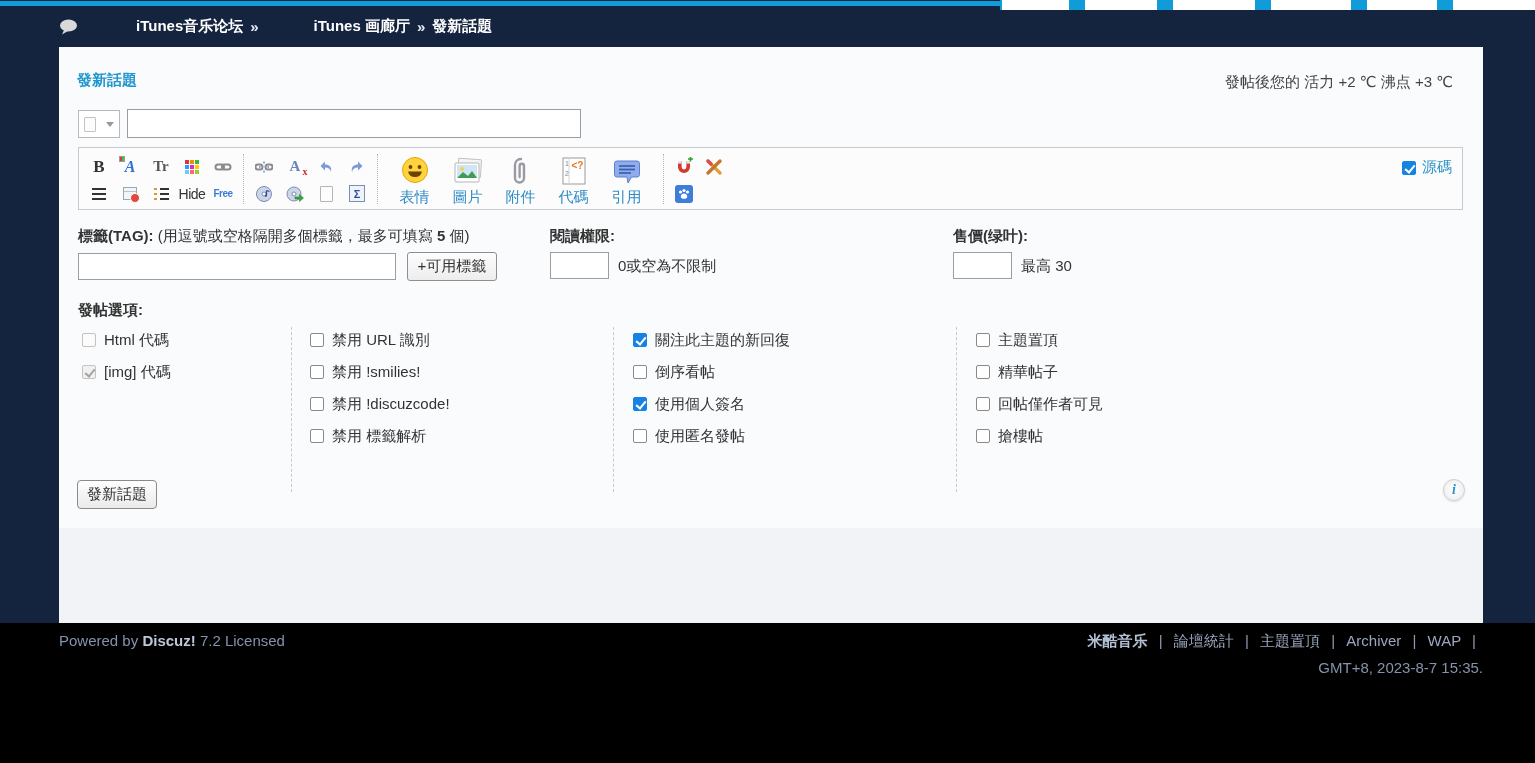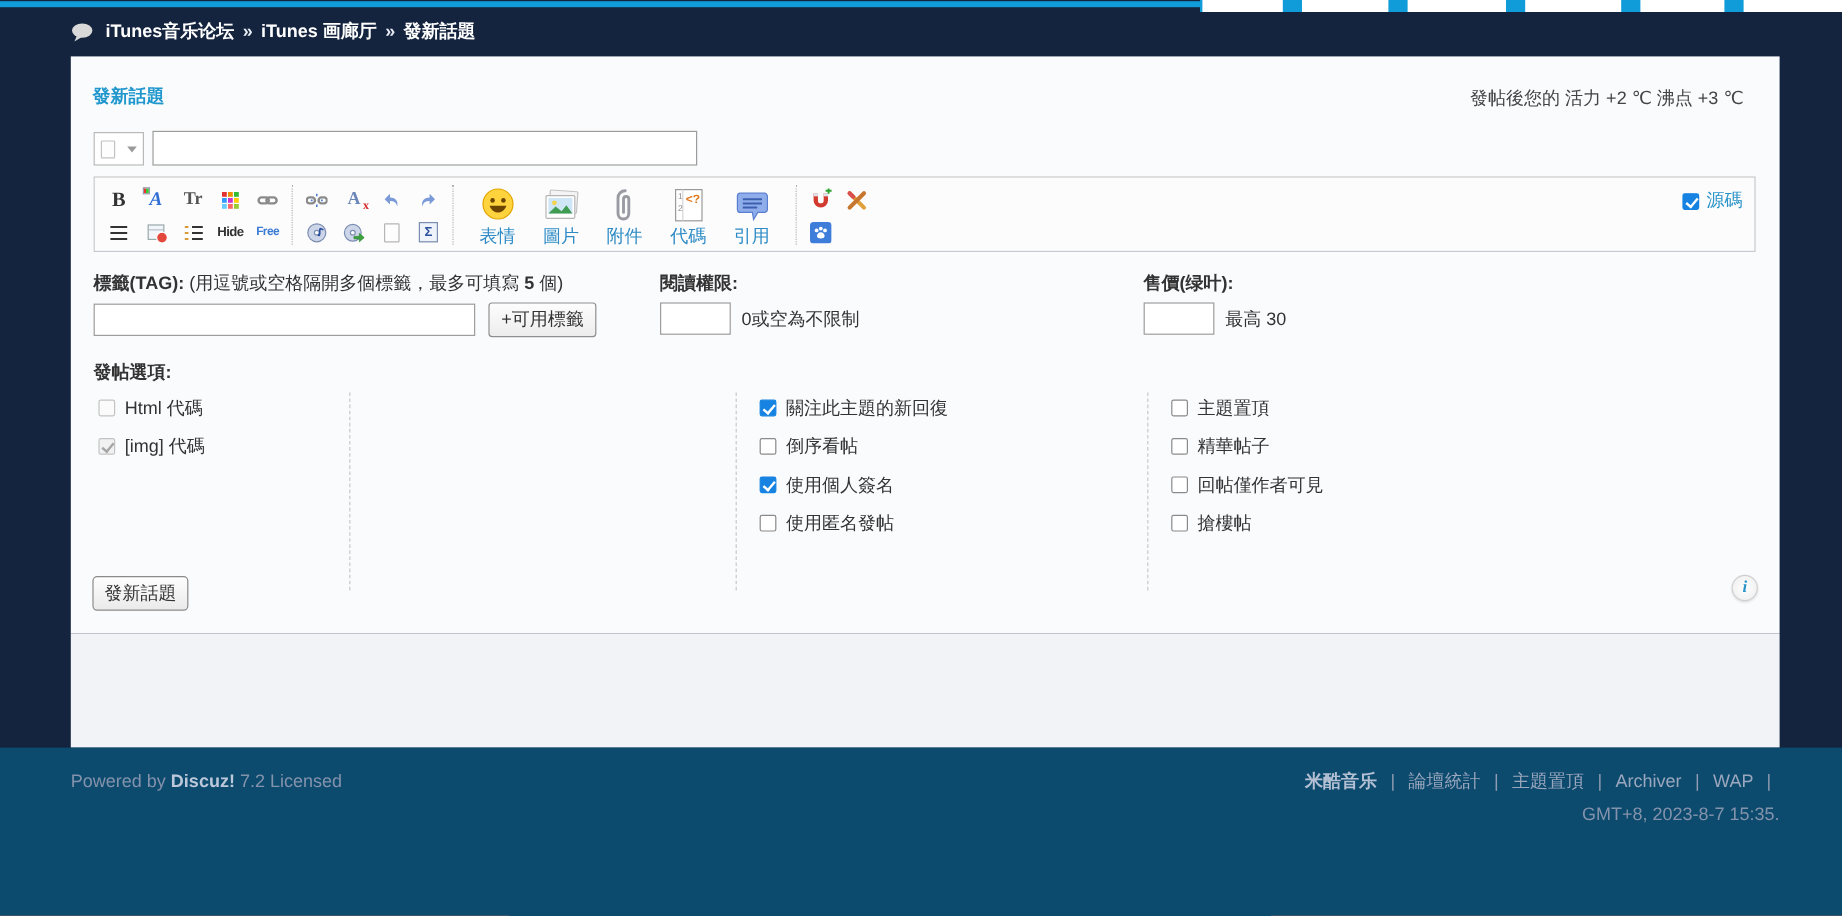--- a/index.html
+++ b/index.html
@@ -8,21 +8,21 @@
   .page { position:relative; width:1535px; height:763px; background:#14243f; }
 
   
   .blue-line { position:absolute; top:1px; left:0; right:0; height:5px; background:#0f9cd8; }
   .tab-strip { position:absolute; top:0; left:1000px; right:0; height:10px; background:#0f9cd8; display:flex; gap:16px; padding-left:2px; }
   .tab-frag { height:10px; background:#ffffff; }
 
   
   .crumb-bar { position:absolute; top:6px; left:0; right:0; height:41px; display:flex; align-items:center; padding-left:59px; color:#fff; font-size:15px; font-weight:bold; }
   .crumb-bar .sep { margin:0 7px; color:#e8edf5; }
-  .crumb-link { color:#fff; text-decoration:none; cursor:pointer; }
+  .crumb-link { color:#fff; text-decoration:none; cursor:pointer;margin-left:48px; }
   .bubble-ic { margin-right:10px; display:inline-flex; }
 
   
   .panel { position:absolute; left:59px; top:47px; width:1424px; height:481px; background:#fafbfd; color:#333; font-size:15px; }
   .panel-lower { position:absolute; left:59px; top:528px; width:1424px; height:95px; background:#f1f3f7; }
 
   .page-title { position:absolute; left:18px; top:24px; font-size:15px; font-weight:bold; color:#1f97cd; }
   .karma { position:absolute; right:30px; top:26px; color:#444; }
 
   .icon-select { position:absolute; left:19px; top:63px; width:42px; height:28px; background:#fff; border:1px solid #b9b9b9; display:flex; align-items:center; justify-content:space-between; padding:0 5px; cursor:pointer; }
@@ -35,21 +35,21 @@
   .tgrid { display:grid; grid-template-rows:25px 25px; grid-auto-flow:column; grid-auto-columns:24px; gap:2px 7px; align-items:center; justify-items:center; margin-top:1px; }
   .tsep { border-left:1px dotted #b5b5b5; height:50px; margin:1px 8px 0 8px; }
   .tbtn { cursor:pointer; display:flex; align-items:center; justify-content:center; width:22px; height:22px; }
   .g-bold { font-family:"Liberation Serif","DejaVu Serif",serif; font-weight:bold; font-size:17px; color:#333; }
   .g-fontcolor { font-family:"Liberation Serif","DejaVu Serif",serif; font-weight:bold; font-style:italic; font-size:16px; color:#2f6fd6; position:relative; }
   .g-fontcolor i { position:absolute; left:-6px; top:-2px; width:6px; height:6px; background:
       linear-gradient(90deg,#e33 50%,#3c3 50%); border:1px solid #99a; }
   .g-tr { font-family:"Liberation Serif","DejaVu Serif",serif; font-weight:bold; font-size:15px; color:#555; }
   .g-eraser { font-family:"Liberation Serif","DejaVu Serif",serif; font-weight:bold; font-size:15px; color:#6a86b8; position:relative; }
   .g-eraser b { position:absolute; right:-7px; bottom:-2px; color:#d42a2a; font-size:10px; }
-  .g-hide { font-size:11px; font-weight:bold; color:#333; letter-spacing:-0.5px; }
+  .g-hide { font-size:14px; font-weight:normal; color:#333; letter-spacing:-0.5px; }
   .g-free { font-size:10px; font-weight:bold; color:#3b7cd4; letter-spacing:-0.5px; }
   .ic-justify { width:14px; height:12px; background:repeating-linear-gradient(to bottom,#333 0 2px,transparent 2px 5px); }
   .ic-list { width:15px; height:12px;
       background-image:repeating-linear-gradient(to bottom,#d89a36 0 2px,transparent 2px 5px),repeating-linear-gradient(to bottom,#333 0 2px,transparent 2px 5px);
       background-size:3px 100%,9px 100%; background-position:0 0,6px 0; background-repeat:no-repeat; }
   .ic-table { width:14px; height:13px; border:1px solid #9aa; background:#f2f5f9; position:relative; }
   .ic-table::before { content:""; position:absolute; left:0; top:3px; right:0; height:1px; background:#b9c2cf; }
   .ic-table::after { content:""; position:absolute; right:-4px; bottom:-4px; width:8px; height:8px; border-radius:50%; background:#e2483c; border:1px solid #fff; }
   .ic-page { width:13px; height:16px; background:#fdfdfd; border:1px solid #b5b5b5; border-radius:1px; }
   .ic-sigma { width:16px; height:17px; border:1px solid #7b8db0; background:#eef3fb; color:#2a4f9e; font-weight:bold; font-size:11px; display:flex; align-items:center; justify-content:center; }
@@ -81,21 +81,21 @@
 
   .opt-head { position:absolute; left:19px; top:254px; font-weight:bold; }
   .opt-col { position:absolute; top:277px; display:flex; flex-direction:column; }
   .opt-item { height:32px; display:flex; align-items:center; gap:8px; cursor:pointer; }
   .opt-div { position:absolute; top:280px; height:165px; border-left:1px dashed #c9c9c9; }
 
   .submit-btn { position:absolute; left:18px; top:433px; width:80px; height:29px; border:1px solid #8a8a8a; border-radius:4px; background:linear-gradient(#fefefe,#eaeaea); font-size:15px; color:#333; cursor:pointer; font-family:inherit; }
   .info-ic { position:absolute; left:1384px; top:432px; width:22px; height:22px; border-radius:50%; border:1px solid #cfcfcf; background:radial-gradient(#ffffff,#ececec); box-shadow:0 1px 2px rgba(0,0,0,.12); display:flex; align-items:center; justify-content:center; color:#2a93c8; font-family:"Liberation Serif","DejaVu Serif",serif; font-style:italic; font-weight:bold; font-size:14px; cursor:pointer; }
 
   
-  .footer { position:absolute; left:0; right:0; top:623px; height:140px; background:#0c4a6e; display:flex; justify-content:space-between; padding:15px 52px 0 59px; font-size:15px; color:#8493ac; }
+  .footer { position:absolute; left:0; right:0; top:623px; height:140px; background:#000000; display:flex; justify-content:space-between; padding:4px 52px 0 59px; font-size:15px; color:#8493ac; }
   .footer .line { line-height:27px; }
   .footer b { color:#bcc8da; }
   .footer a { color:#9aa7bd; text-decoration:none; cursor:pointer; }
   .footer .brand-link { font-weight:bold; color:#b3bfd2; }
   .footer .right { text-align:right; }
   .footer .psep { margin:0 7px; color:#8e9bb2; }
 </style>
 </head>
 <body>
 
@@ -340,20 +340,38 @@
         <span>Html 代碼</span>
       </div>
       <div class="opt-item">
         <span class="cb checked disabled"></span>
         <span>[img] 代碼</span>
       </div>
     </div>
 
     <div class="opt-div" style="left:232px"></div>
 
+    <div class="opt-col" style="left:251px">
+      <div class="opt-item">
+        <span class="cb"></span>
+        <span>禁用 URL 識別</span>
+      </div>
+      <div class="opt-item">
+        <span class="cb"></span>
+        <span>禁用 !smilies!</span>
+      </div>
+      <div class="opt-item">
+        <span class="cb"></span>
+        <span>禁用 !discuzcode!</span>
+      </div>
+      <div class="opt-item">
+        <span class="cb"></span>
+        <span>禁用 標籤解析</span>
+      </div>
+    </div>
 
     <div class="opt-div" style="left:554px"></div>
 
     <div class="opt-col" style="left:574px">
       <div class="opt-item">
         <span class="cb checked"></span>
         <span>關注此主題的新回復</span>
       </div>
       <div class="opt-item">
         <span class="cb"></span>

